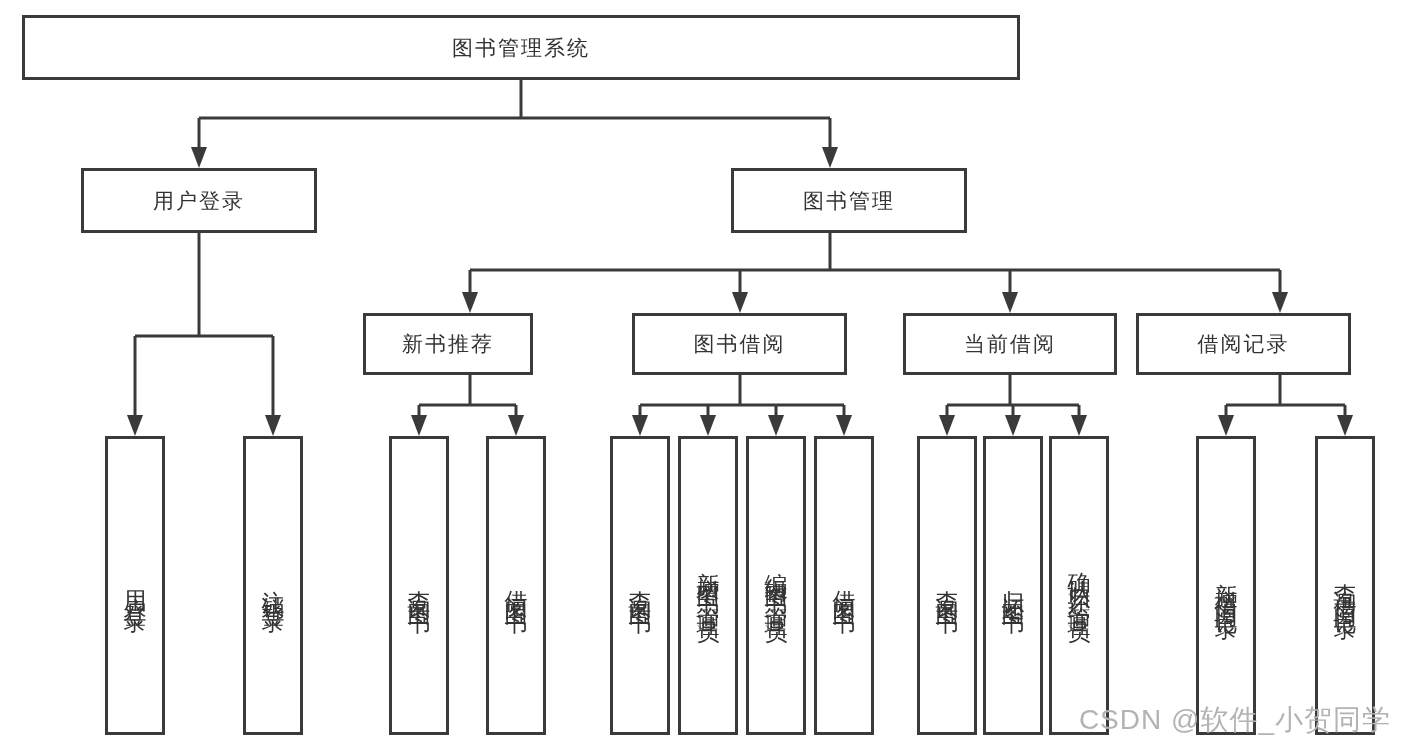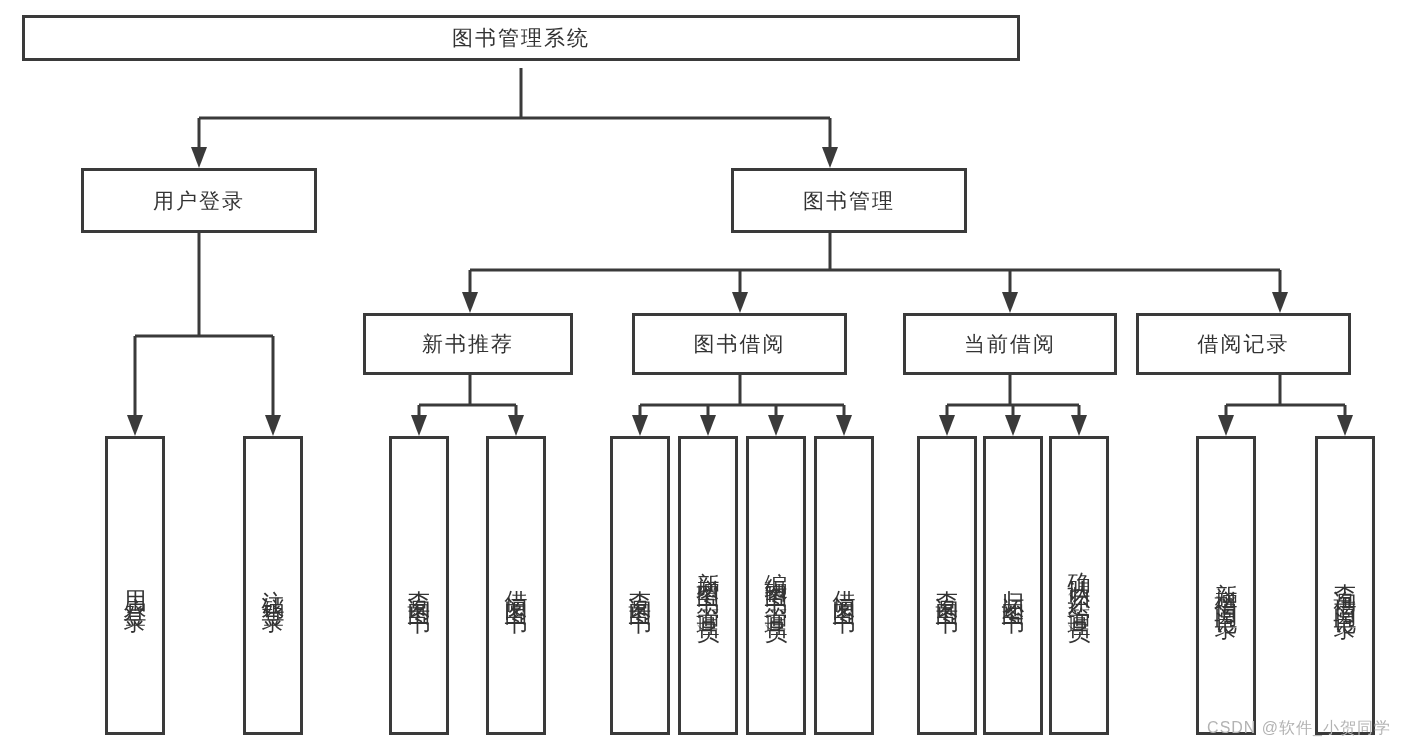--- a/index.html
+++ b/index.html
@@ -39,21 +39,21 @@
     writing-mode:vertical-rl;
     text-orientation:mixed;
     letter-spacing:7px;
     line-height:1;
     white-space:nowrap;
   }
   .watermark{
     position:absolute;
     right:14px;
     bottom:8px;
-    font-size:16px;
+    font-size:28px;
     color:#b3b3b3;
     letter-spacing:1px;
     z-index:5;
     white-space:nowrap;
   }
 </style>
 </head>
 <body>
 
 <div class="stage">
@@ -94,32 +94,32 @@
       <polygon points="768,415 784,415 776,436"></polygon>
       <polygon points="836,415 852,415 844,436"></polygon>
       <polygon points="939,415 955,415 947,436"></polygon>
       <polygon points="1005,415 1021,415 1013,436"></polygon>
       <polygon points="1071,415 1087,415 1079,436"></polygon>
       <polygon points="1218,415 1234,415 1226,436"></polygon>
       <polygon points="1337,415 1353,415 1345,436"></polygon>
     </g>
   </svg>
 
-  <div class="node node-h" style="left:22px;top:15px;width:998px;height:46px;">
+  <div class="node node-h" style="left:22px;top:15px;width:998px;height:65px;">
     <span>图书管理系统</span>
   </div>
 
   <div class="node node-h" style="left:81px;top:168px;width:236px;height:65px;">
     <span>用户登录</span>
   </div>
   <div class="node node-h" style="left:712px;top:168px;width:236px;height:65px;margin-left:19px;">
     <span>图书管理</span>
   </div>
 
-  <div class="node node-h" style="left:363px;top:313px;width:210px;height:62px;">
+  <div class="node node-h" style="left:363px;top:313px;width:170px;height:62px;">
     <span>新书推荐</span>
   </div>
   <div class="node node-h" style="left:632px;top:313px;width:215px;height:62px;">
     <span>图书借阅</span>
   </div>
   <div class="node node-h" style="left:903px;top:313px;width:214px;height:62px;">
     <span>当前借阅</span>
   </div>
   <div class="node node-h" style="left:1136px;top:313px;width:215px;height:62px;">
     <span>借阅记录</span>

